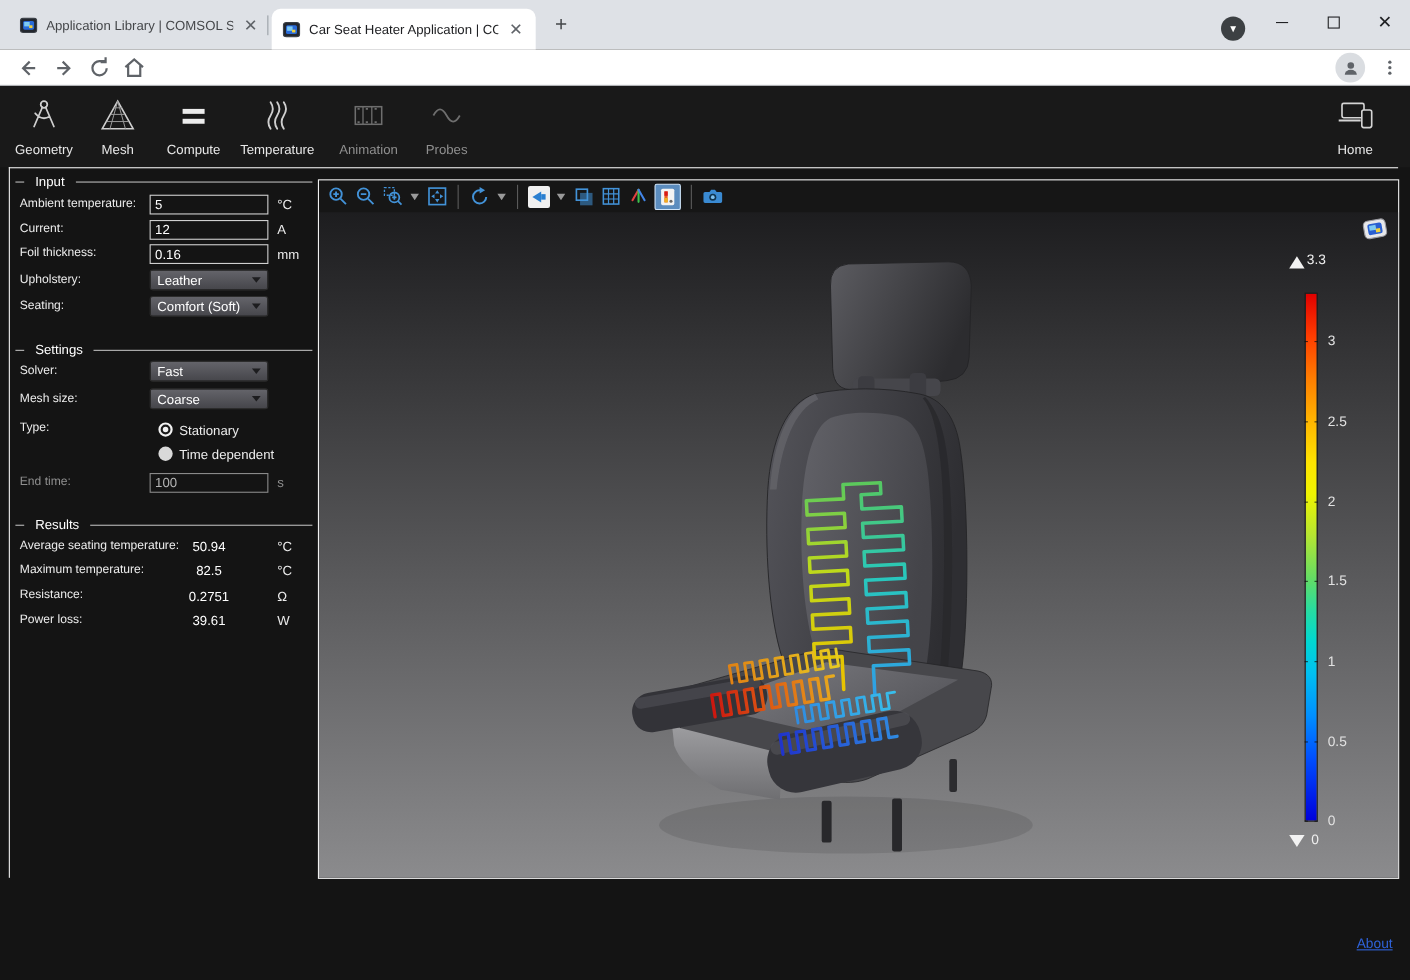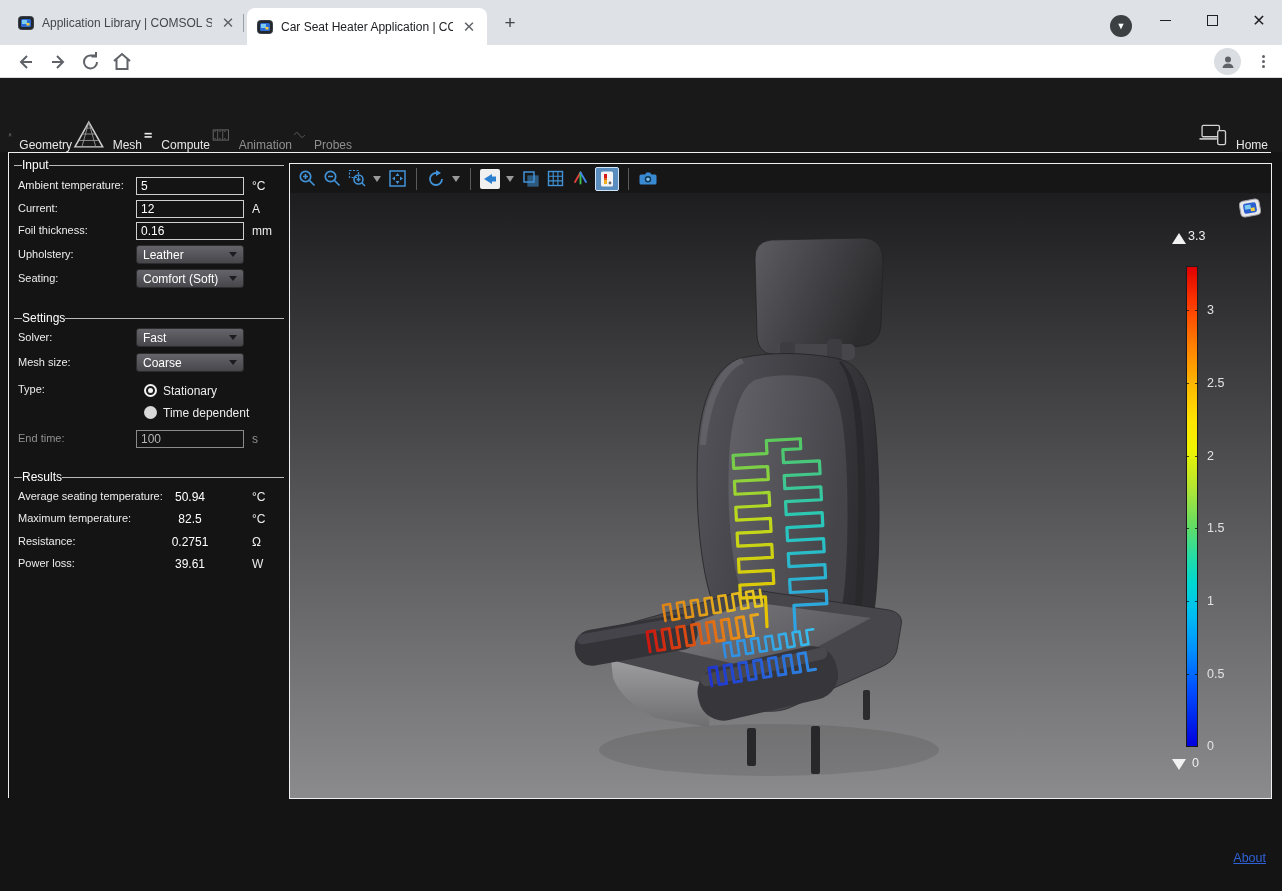--- a/index.html
+++ b/index.html
@@ -35,32 +35,32 @@
   .url-text { font-size:13px; color:#202124; flex:1; white-space:nowrap; overflow:hidden; }
   .avatar { position:absolute; left:1214px; top:48px; width:27px; height:27px; border-radius:50%;
     background:#dadde1; display:flex; align-items:center; justify-content:center; }
   .kebab { position:absolute; left:1255px; top:49px; width:16px; height:24px; display:flex;
     flex-direction:column; align-items:center; justify-content:center; gap:2px; }
   .kebab i { width:3px; height:3px; border-radius:50%; background:#5f6368; }
 
   
   .ribbon { position:absolute; top:78px; left:0; width:100%; height:74px; background:#191919;
     display:flex; align-items:stretch; padding-left:8px; }
-  .rib-item { display:flex; flex-direction:row; align-items:flex-end; justify-content:center;
+  .rib-item { display:flex; flex-direction:column; align-items:center; justify-content:center;
     gap:7px; padding-top:0; }
   .rib-label { font-size:12px; color:#e8e8e8; white-space:nowrap; }
   .rib-item.active .rib-label { color:#2bb7e5; }
   .rib-item.disabled .rib-label { color:#8f8f8f; }
   .rib-home { position:absolute; right:14px; top:78px; height:74px; width:72px; }
 
   
   .frame-top { position:absolute; left:8px; top:152px; width:1263px; height:1px; background:#efefef; }
   .frame-left { position:absolute; left:8px; top:152px; width:1px; height:646px; background:#efefef; }
 
-  .section-hdr { position:absolute; left:14px; width:270px; display:flex; align-items:center; gap:0; }
+  .section-hdr { position:absolute; left:14px; width:270px; display:flex; align-items:center; gap:10px; }
   .section-hdr .ln { height:1px; background:#b9b9b9; }
   .section-hdr .ln.short { width:8px; }
   .section-hdr .ln.long { flex:1; }
   .section-hdr .ttl { font-size:12px; color:#fff; }
 
   .fld-label { position:absolute; left:18px; font-size:11px; color:#ececec; white-space:nowrap; }
   .fld-label.dim { color:#909090; }
   .txt-input { position:absolute; left:136px; width:108px; height:18px; background:#141414;
     border:1px solid #cfcfcf; color:#fff; font-size:12px; padding:0 4px;
     font-family:"Liberation Sans",sans-serif; }
@@ -195,20 +195,26 @@
         </svg>
       <span class="rib-label">Mesh</span>
     </div>
     <div class="rib-item" style="width:68px">
       <svg width="34" height="34" viewBox="0 0 34 34">
           <rect x="7" y="11" width="20" height="4.5" fill="#ececec"></rect>
           <rect x="7" y="20" width="20" height="4.5" fill="#ececec"></rect>
         </svg>
       <span class="rib-label">Compute</span>
     </div>
+    <div class="rib-item" style="width:84px">
+      <svg width="34" height="34" viewBox="0 0 34 34">
+          <path d="M11 5 q4 6 0 12 q-4 6 0 12 M17 5 q4 6 0 12 q-4 6 0 12 M23 5 q4 6 0 12 q-4 6 0 12" fill="none" stroke="#cfcfcf" stroke-width="1.7" stroke-linecap="round"></path>
+        </svg>
+      <span class="rib-label">Temperature</span>
+    </div>
     <div class="rib-item disabled" style="width:82px">
       <svg width="34" height="34" viewBox="0 0 34 34">
           <rect x="5" y="9" width="24" height="16" fill="none" stroke="#6e6e6e" stroke-width="1.4"></rect>
           <path d="M12 9 V25 M20 9 V25" stroke="#6e6e6e" stroke-width="1.2"></path>
           <path d="M7 11 h2 M7 23 h2 M14.5 11 h2 M14.5 23 h2 M22.5 11 h2 M22.5 23 h2" stroke="#6e6e6e" stroke-width="1.6"></path>
         </svg>
       <span class="rib-label">Animation</span>
     </div>
     <div class="rib-item disabled" style="width:60px">
       <svg width="34" height="34" viewBox="0 0 34 34">

